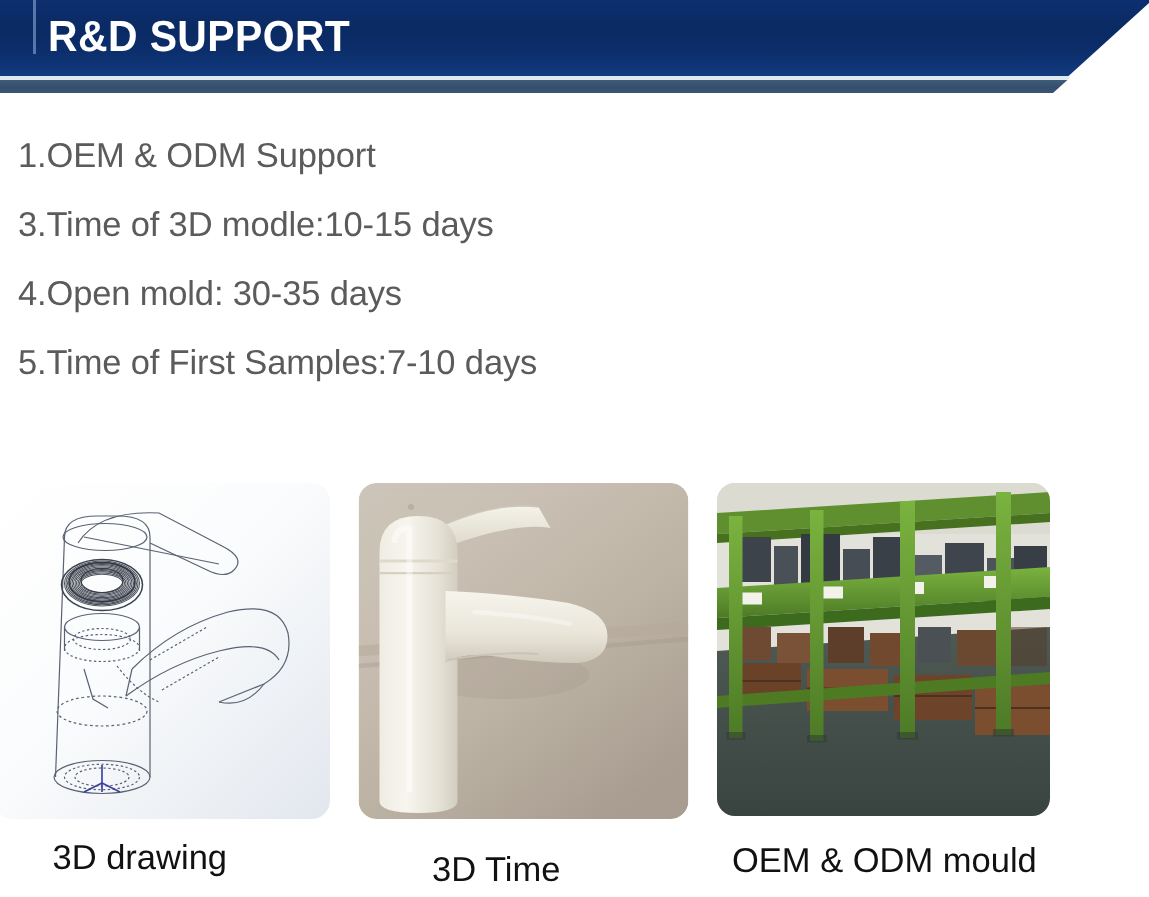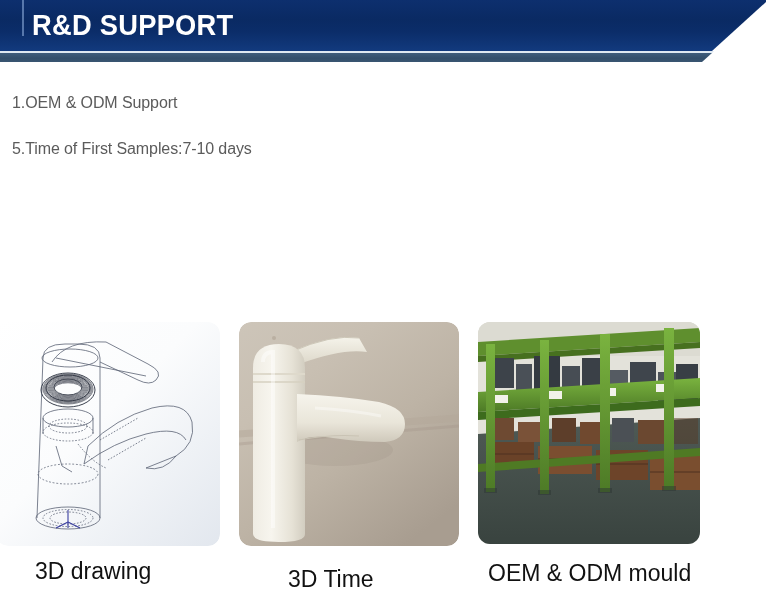--- a/index.html
+++ b/index.html
@@ -79,21 +79,21 @@
 
   
   .list {
     position: absolute;
     left: 12px;
     top: 80px;
     width: 620px;
   }
   .list-item {
     color: #5b5b5b;
-    font-size: 16px;
+    font-size: 23px;
     line-height: 46px;
     font-family: "Liberation Sans", sans-serif;
     white-space: nowrap;
     letter-spacing: -0.1px;
   }
 
   
   .cards {
     position: absolute;
     left: 0;
@@ -132,20 +132,22 @@
 <div class="banner-wrap">
   <div class="banner-shape"></div>
   <div class="banner-left-accent"></div>
   <div class="banner-title">R&amp;D SUPPORT</div>
   <div class="banner-hairline"></div>
   <div class="banner-underbar"></div>
 </div>
 
 <div class="list">
   <div class="list-item">1.OEM &amp; ODM Support</div>
+  <div class="list-item">3.Time of 3D modle:10-15 days</div>
+  <div class="list-item">4.Open mold: 30-35 days</div>
   <div class="list-item">5.Time of First Samples:7-10 days</div>
 </div>
 
 <div class="cards">
 
   <div class="card c1">
     <svg class="card-canvas" viewBox="0 0 224 224">
       <defs>
         <linearGradient id="g1bg" x1="0" y1="0" x2="1" y2="1">
           <stop offset="0%" stop-color="#ffffff"></stop>

